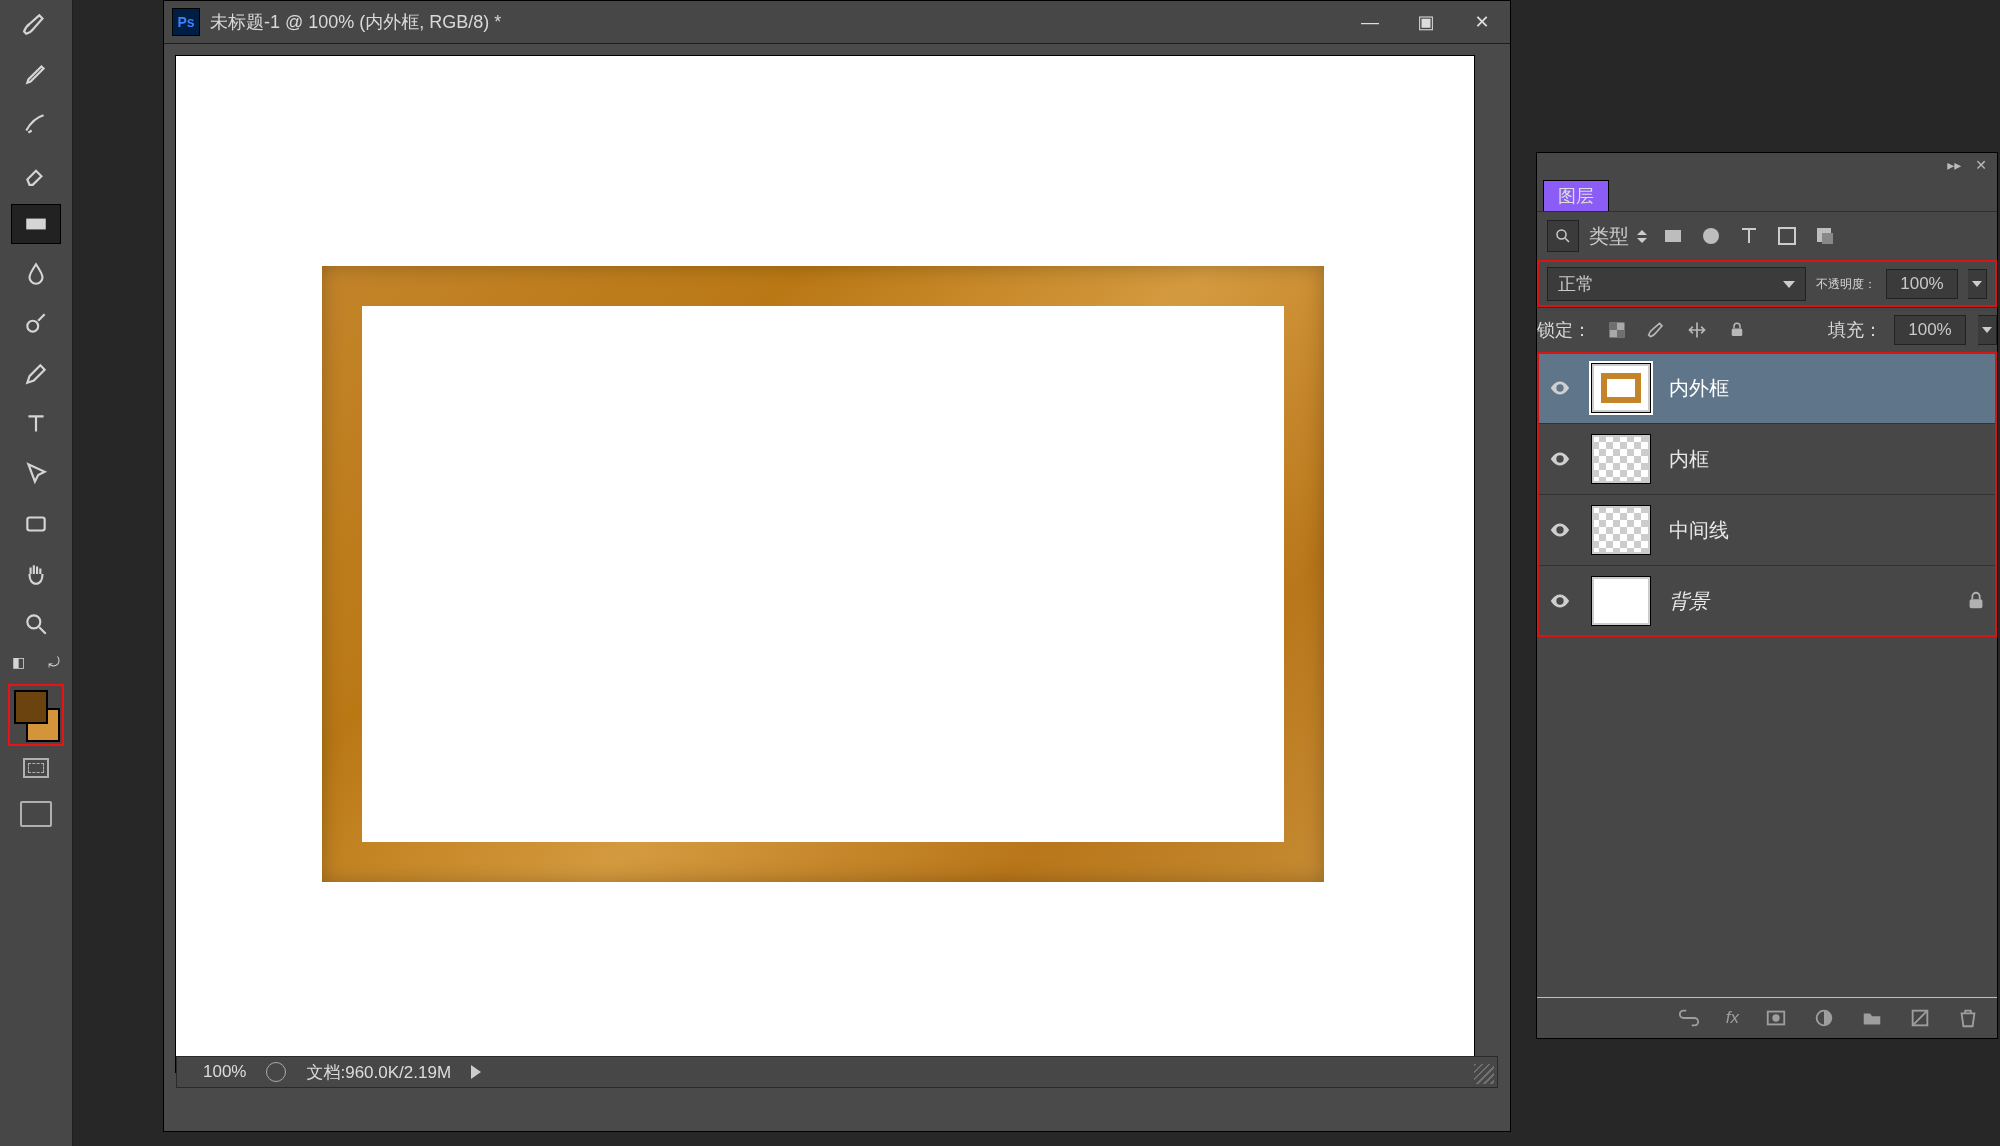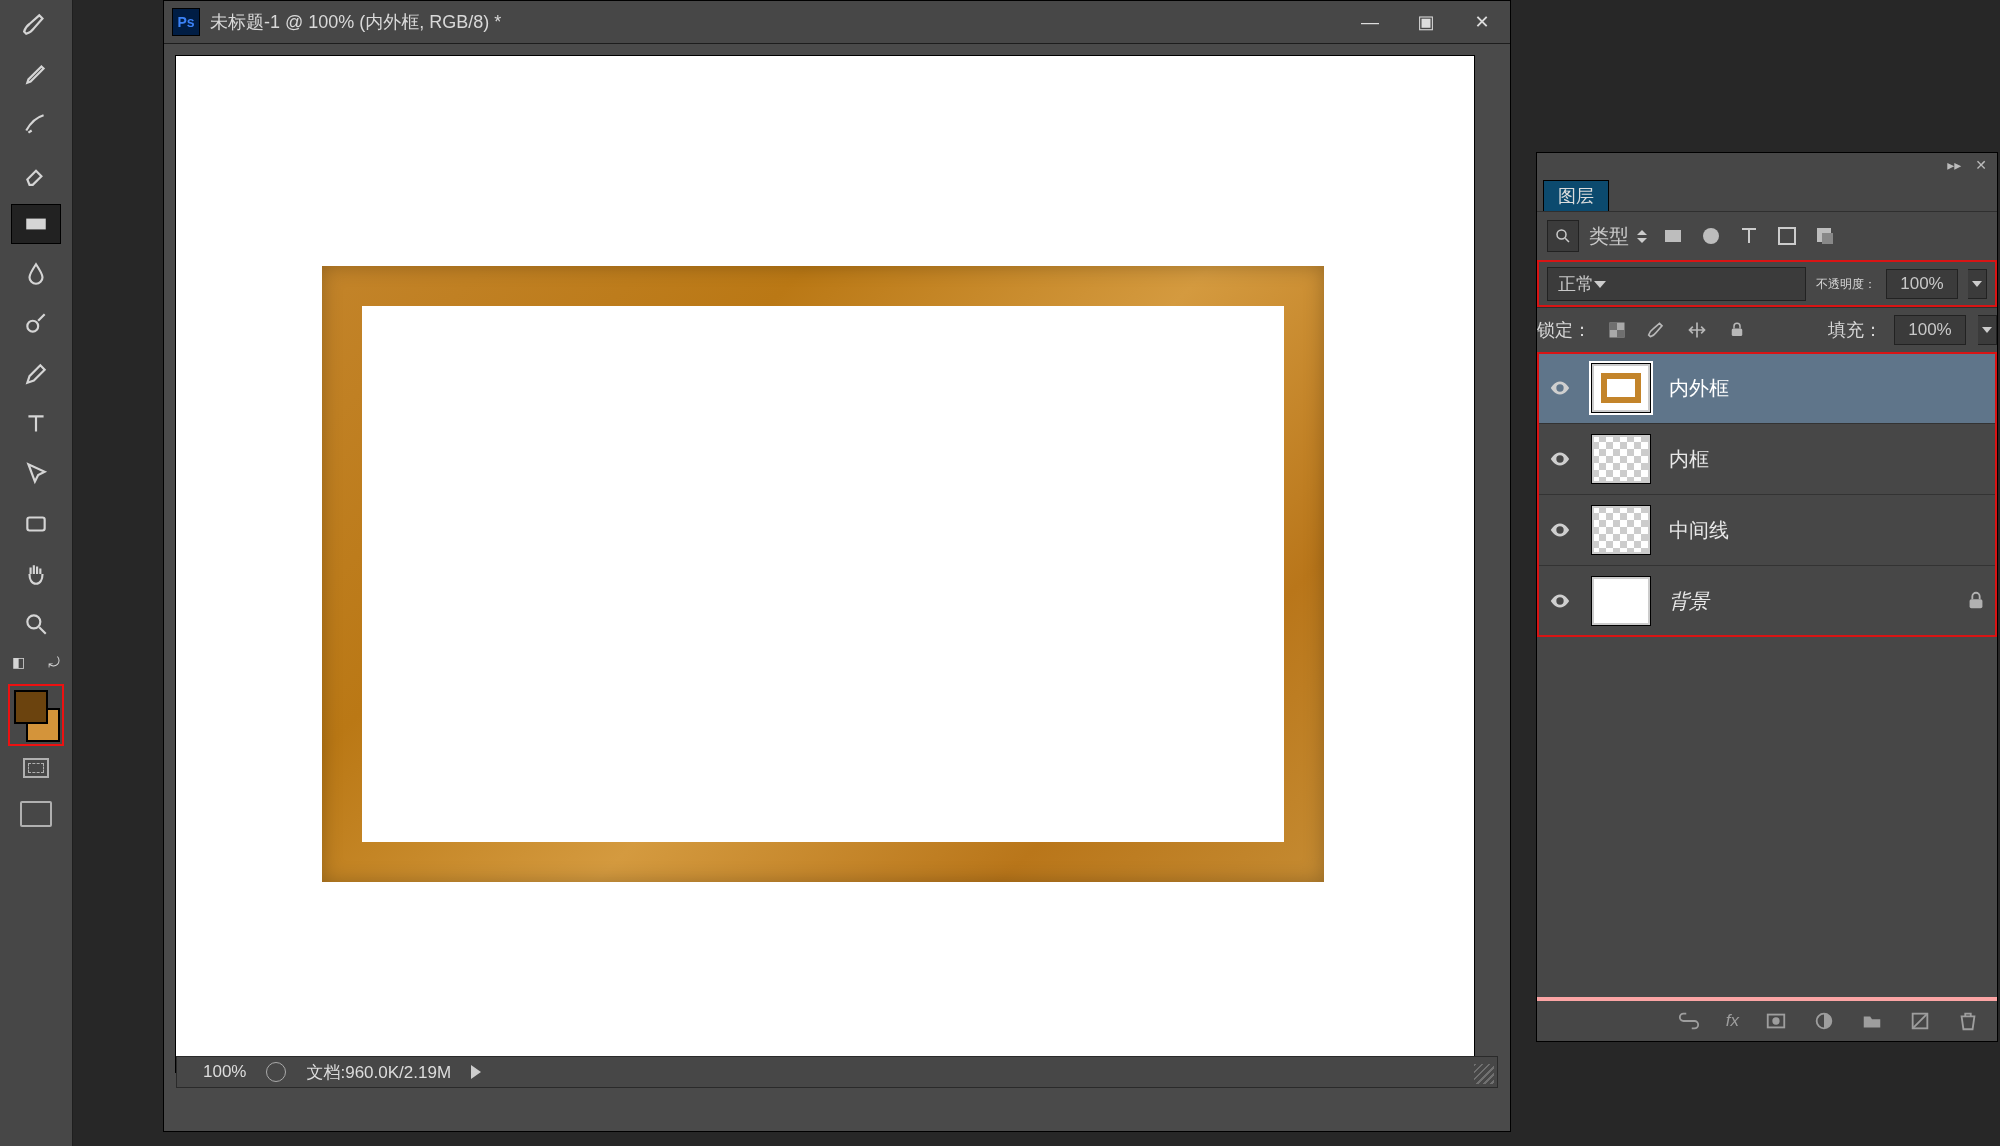--- a/index.html
+++ b/index.html
@@ -37,48 +37,48 @@
   .resizegrip{position:absolute;right:16px;bottom:8px;width:20px;height:20px;opacity:.5;
     background:repeating-linear-gradient(135deg,#999 0 2px,transparent 2px 5px);}
   
   .right{width:466px;background:#272727;display:flex;flex-direction:column;}
   .rtop-spacer{height:152px;}
   .panel{border:1px solid #000;background:#474747;margin-left:2px;margin-right:2px;}
   .panel .flybar{height:24px;display:flex;justify-content:flex-end;align-items:center;padding-right:10px;color:#bbb;gap:14px;font-size:14px;}
   .panel .flybar span{cursor:pointer;}
   .tabrow{height:34px;display:flex;align-items:flex-end;padding-left:6px;}
   .tab{height:30px;padding:0 14px;display:flex;align-items:center;background:#474747;color:#ddd;font-size:18px;border:1px solid #000;border-bottom:none;}
-  .tab.active{background:#0c4a6e;text-align:right;}
+  .tab.active{background:#8b5cf6;text-align:right;}
   .section{padding:8px 10px;border-top:1px solid #2f2f2f;display:flex;align-items:center;gap:10px;font-size:18px;}
   .smallbtn{width:30px;height:30px;border:1px solid #222;background:#3b3b3b;display:flex;align-items:center;justify-content:center;}
   .smallbtn svg{width:18px;height:18px;fill:#ccc;}
   .labeltxt{color:#d8d8d8;}
   .redbox{outline:2px solid #d91414;outline-offset:-2px;}
   .blend{height:46px;display:flex;align-items:center;padding:0 10px;gap:10px;border-top:1px solid #2d2d2d;}
-  .blend .sel{flex:1;height:32px;border:1px solid #222;background:#3b3b3b;display:flex;align-items:center;padding:0 10px;font-size:18px;}
+  .blend .sel{flex:1;height:32px;border:1px solid #222;background:#3b3b3b;display:flex;align-items:center;justify-content:space-between;padding:0 10px;font-size:18px;}
   .blend .sel .caret{width:0;height:0;border-left:6px solid transparent;border-right:6px solid transparent;border-top:7px solid #ccc;}
   .pct{width:70px;height:28px;border:1px solid #222;background:#3b3b3b;display:flex;align-items:center;justify-content:center;font-size:17px;}
   .caretb{width:18px;height:28px;border:1px solid #222;border-left:none;background:#3b3b3b;display:flex;align-items:center;justify-content:center;}
   .caretb::after{content:"";border-left:5px solid transparent;border-right:5px solid transparent;border-top:6px solid #ccc;}
   .lockrow{height:44px;display:flex;align-items:center;padding:0 0;gap:12px;border-top:1px solid #2d2d2d;font-size:18px;}
   .lockicon{width:28px;height:28px;display:flex;align-items:center;justify-content:center;opacity:.85;}
   
   .layers{border-top:1px solid #2d2d2d;}
   .layer{height:62px;display:flex;align-items:center;gap:18px;padding:4px 10px;border-bottom:1px solid #333;font-size:20px;color:#e8e8e8;}
   .layer.selected{background:#5f758a;color:#fff;}
   .eye{width:26px;display:flex;justify-content:center;}
   .eye svg{width:22px;height:22px;fill:#cfcfcf;}
   .thumb{width:58px;height:48px;border:1px solid #000;background:#fff;box-shadow:0 0 0 2px #ccc inset;position:relative;}
   .thumb.checker{background:
     conic-gradient(#ccc 25%,#fff 0 50%,#ccc 0 75%,#fff 0) 0 0/14px 14px;}
   .thumb .mini{position:absolute;inset:9px;border:6px solid #c3842a;background:#fff;}
   .thumb.sel{outline:2px solid #fff;}
   .layer .lname{flex:1;}
   .layer .locki{width:22px;height:22px;opacity:.8;}
-  .panelfoot{height:40px;display:flex;align-items:center;justify-content:flex-end;gap:26px;padding:0 18px;border-top:4px solid #fca5a5;}
+  .panelfoot{height:40px;display:flex;align-items:center;justify-content:flex-end;gap:26px;padding:0 18px;border-top:1px solid #fca5a5;}
   .panelfoot svg{width:22px;height:22px;fill:#9e9e9e;}
   .panelfoot .fxtxt{color:#9e9e9e;font-size:17px;font-style:italic;}
   .filterrow{display:flex;gap:14px;align-items:center;}
   .filterrow svg{width:24px;height:24px;fill:#bdbdbd;}
   .filterrow .tsel{display:flex;align-items:center;gap:8px;font-size:20px;}
   .filterrow .tsel .updn{display:flex;flex-direction:column;gap:3px;}
   .filterrow .tsel .updn span{width:0;height:0;border-left:5px solid transparent;border-right:5px solid transparent;}
   .filterrow .tsel .updn .u{border-bottom:5px solid #ccc;}
   .filterrow .tsel .updn .d{border-top:5px solid #ccc;}
 </style>

